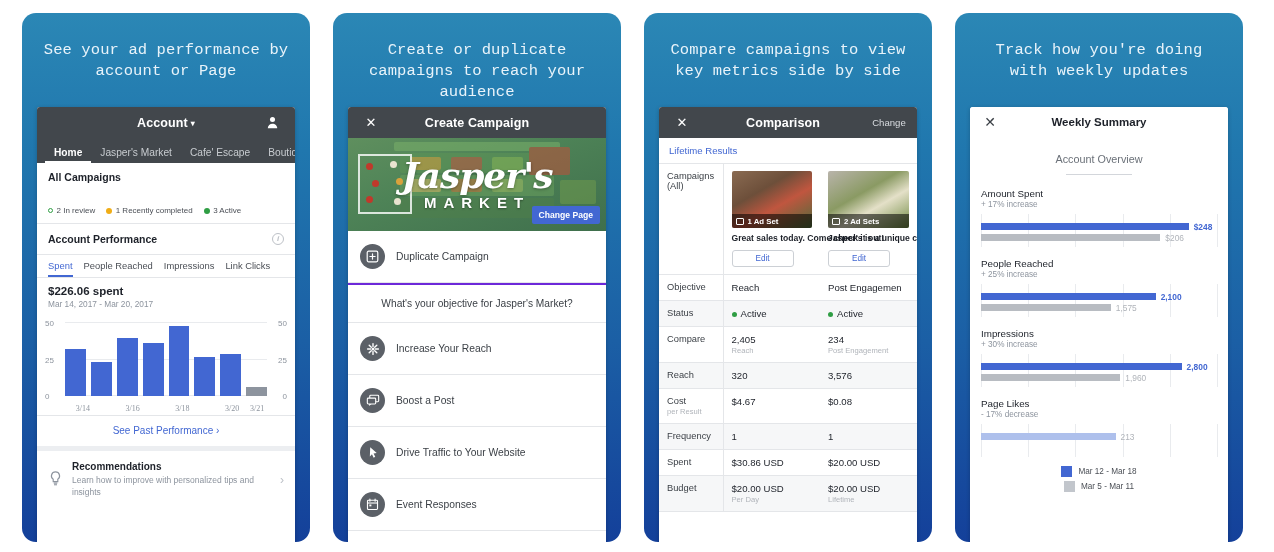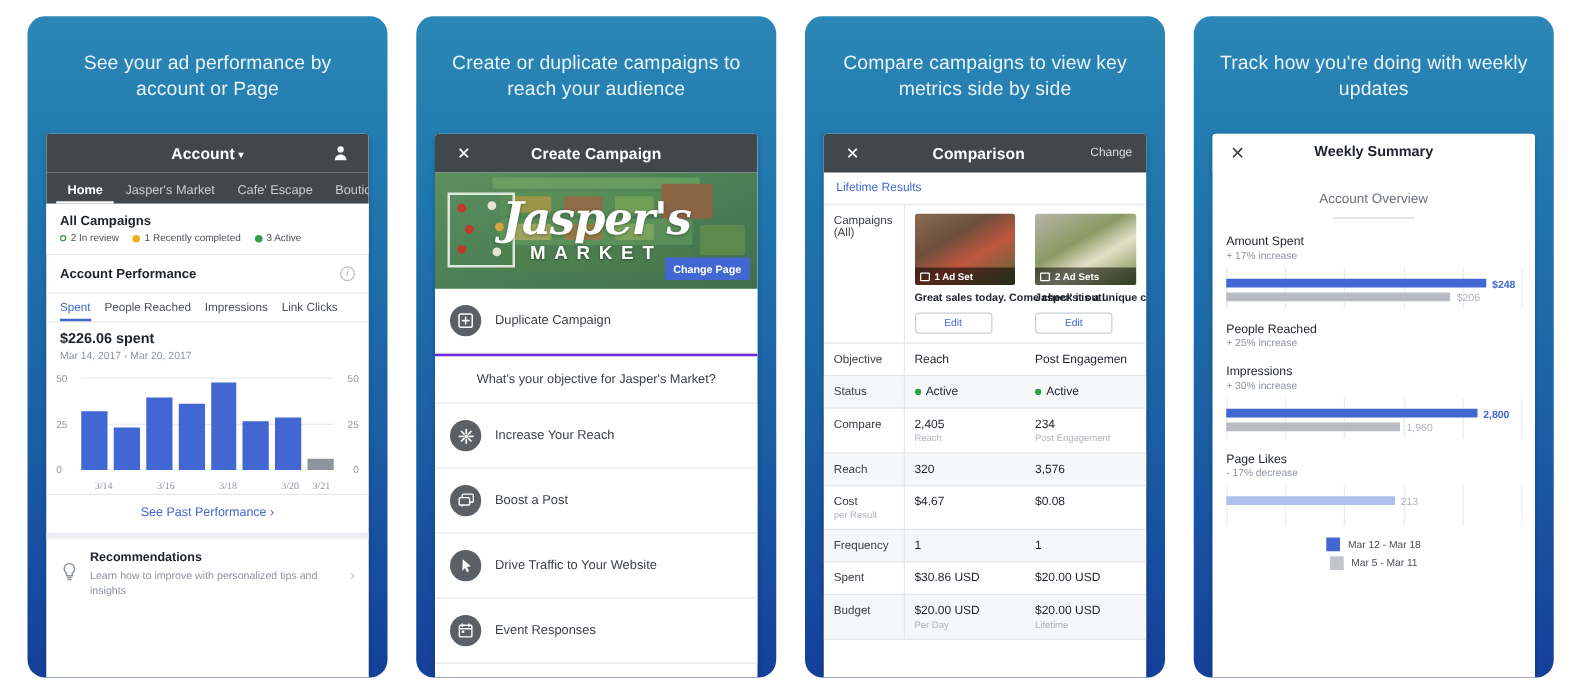--- a/index.html
+++ b/index.html
@@ -26,20 +26,21 @@
     flex: 0 0 288px;
   }
   .panel-title {
     color: #e8f3fa;
     text-align: center;
     font-size: 15.5px;
     line-height: 21px;
     font-weight: 400;
     padding: 27px 20px 0 20px;
     letter-spacing: .1px;
+    font-family: Liberation Mono, monospace;
   }
   .phone {
     position: absolute;
     left: 15px; right: 15px;
     top: 94px; bottom: 0;
     background: #ffffff;
     border-radius: 3px 3px 0 0;
     overflow: hidden;
     box-shadow: 0 1px 4px rgba(0,0,0,.22);
   }
@@ -76,21 +77,21 @@
   .tabbar .tab {
     color: #c8ccd0; font-size: 10.2px; padding: 0 9px 5px 9px; white-space: nowrap;
   }
   .tabbar .tab.active { color: #fff; font-weight: 700; border-bottom: 2px solid #fff; padding-bottom: 3px;}
   .sec {
     padding: 8px 11px;
     border-bottom: 1px solid #e4e6e9;
     background: #fff;
   }
   .sec-h { font-size: 10.5px; font-weight: 700; color: #1d2129; }
-  .statuses { display: flex; gap: 11px; margin-top: 3px; align-items: center; }
+  .statuses { display: flex; gap: 11px; margin-top: 23px; align-items: center; }
   .status { display: flex; align-items: center; gap: 3.5px; font-size: 8px; color: #4b4f56; white-space: nowrap;}
   .dot { width: 6px; height: 6px; border-radius: 50%; display: inline-block; }
   .dot.hollow { background: #fff; border: 1.4px solid #2f9e44; width: 5px; height: 5px;}
   .dot.amber { background: #f0ad16; }
   .dot.green { background: #2f9e44; }
   .row-h {
     display:flex; align-items:center; justify-content:space-between;
     padding: 9px 11px; border-bottom: 1px solid #e4e6e9;
   }
   .info-icon {
@@ -567,20 +568,38 @@
                 <div class="ws-barrow">
                   <div class="ws-bar gray" style="width: 76%;"></div>
                   <div class="ws-bval gray">$206</div>
                 </div>
               </div>
             </div>
           </div>
           <div class="ws-metric">
             <div class="ws-m-name">People Reached</div>
             <div class="ws-m-delta">+ 25% increase</div>
+            <div class="ws-chart">
+              <div class="ws-vline" style="left: 0%;"></div>
+              <div class="ws-vline" style="left: 20%;"></div>
+              <div class="ws-vline" style="left: 40%;"></div>
+              <div class="ws-vline" style="left: 60%;"></div>
+              <div class="ws-vline" style="left: 80%;"></div>
+              <div class="ws-vline" style="left: 100%;"></div>
+              <div style="position: relative; padding-top: 7px;">
+                <div class="ws-barrow">
+                  <div class="ws-bar blue" style="width: 74%;"></div>
+                  <div class="ws-bval blue">2,100</div>
+                </div>
+                <div class="ws-barrow">
+                  <div class="ws-bar gray" style="width: 55%;"></div>
+                  <div class="ws-bval gray">1,575</div>
+                </div>
+              </div>
+            </div>
           </div>
           <div class="ws-metric">
             <div class="ws-m-name">Impressions</div>
             <div class="ws-m-delta">+ 30% increase</div>
             <div class="ws-chart">
               <div class="ws-vline" style="left: 0%;"></div>
               <div class="ws-vline" style="left: 20%;"></div>
               <div class="ws-vline" style="left: 40%;"></div>
               <div class="ws-vline" style="left: 60%;"></div>
               <div class="ws-vline" style="left: 80%;"></div>

